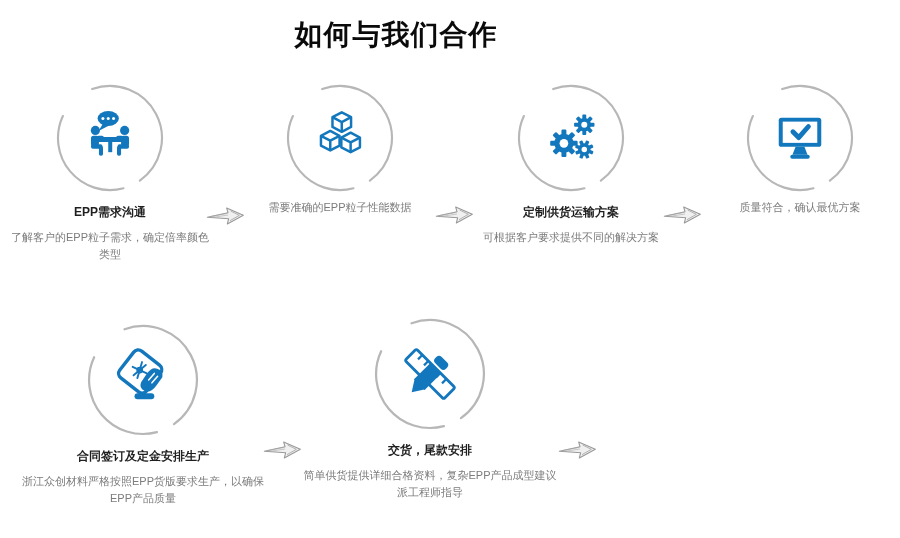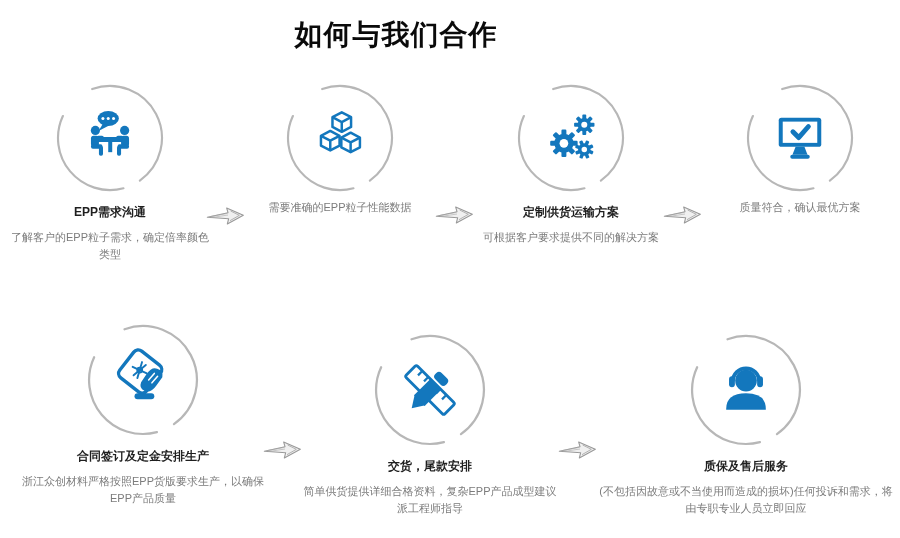--- a/index.html
+++ b/index.html
@@ -261,21 +261,21 @@
   </div>
 
   <div class="arrow" style="left:263px;top:436px">
     <svg viewBox="0 0 60 34">
       <path d="M2,19 L33,12 L31,5 L56,16 L32,29 L34,21 Z" fill="#f0f0f0" stroke="#999999" stroke-width="1.6" stroke-linejoin="round"></path>
       <path d="M6,18 L32,13 M7,19.5 L33,15.5" stroke="#aaaaaa" stroke-width="0.9" fill="none"></path>
       <path d="M37,9.5 L50,16 L36,24" fill="none" stroke="#999999" stroke-width="1.1"></path>
     </svg>
   </div>
 
-  <div class="step r2" style="left:295px;top:334px;width:270px">
+  <div class="step r2" style="left:295px;top:318px;width:270px">
     <div class="circle">
       <svg class="ring" viewBox="0 0 110 110">
         <path d="M36.9,5.2 A53,53 0 0 1 85.4,98.4" fill="none" stroke="#b7b7b7" stroke-width="2.2" stroke-linecap="round"></path>
         <path d="M7.0,32.6 A53,53 0 0 0 68.7,106.2" fill="none" stroke="#b7b7b7" stroke-width="2.2" stroke-linecap="round"></path>
       </svg>
       <svg class="icon" viewBox="0 0 70 70">
         <g transform="rotate(45 35 35)">
           <rect x="6" y="26.5" width="58" height="17" rx="2" fill="#ffffff" stroke="#1377bd" stroke-width="3"></rect>
           <path d="M15,26.5 v6.5 M24,26.5 v6.5 M33,26.5 v6.5 M42,26.5 v6.5 M51,26.5 v6.5" stroke="#1377bd" stroke-width="2.4" fill="none"></path>
         </g>
@@ -291,33 +291,14 @@
   </div>
 
   <div class="arrow" style="left:558px;top:436px">
     <svg viewBox="0 0 60 34">
       <path d="M2,19 L33,12 L31,5 L56,16 L32,29 L34,21 Z" fill="#f0f0f0" stroke="#999999" stroke-width="1.6" stroke-linejoin="round"></path>
       <path d="M6,18 L32,13 M7,19.5 L33,15.5" stroke="#aaaaaa" stroke-width="0.9" fill="none"></path>
       <path d="M37,9.5 L50,16 L36,24" fill="none" stroke="#999999" stroke-width="1.1"></path>
     </svg>
   </div>
 
-  <div class="step r2" style="left:591px;top:334px;width:310px">
-    <div class="circle">
-      <svg class="ring" viewBox="0 0 110 110">
-        <path d="M36.9,5.2 A53,53 0 0 1 85.4,98.4" fill="none" stroke="#b7b7b7" stroke-width="2.2" stroke-linecap="round"></path>
-        <path d="M7.0,32.6 A53,53 0 0 0 68.7,106.2" fill="none" stroke="#b7b7b7" stroke-width="2.2" stroke-linecap="round"></path>
-      </svg>
-      <svg class="icon" viewBox="0 0 70 70">
-        <g fill="#1377bd">
-          <circle cx="35" cy="25" r="11.5"></circle>
-          <path d="M14,55 Q14,38.5 35,38.5 Q56,38.5 56,55 L56,56 L14,56 Z"></path>
-          <path d="M21,26 a14,14 0 0 1 28,0" fill="none" stroke="#1377bd" stroke-width="4"></path>
-          <rect x="17" y="20.5" width="6.2" height="11.5" rx="3.1"></rect>
-          <rect x="46.8" y="20.5" width="6.2" height="11.5" rx="3.1"></rect>
-        </g>
-      </svg>
-    </div>
-    <div class="step-title">质保及售后服务</div>
-    <div class="step-desc" style="max-width:300px">(不包括因故意或不当使用而造成的损坏)任何投诉和需求，将由专职专业人员立即回应</div>
-  </div>
 
 </div>
 
 </body></html>

